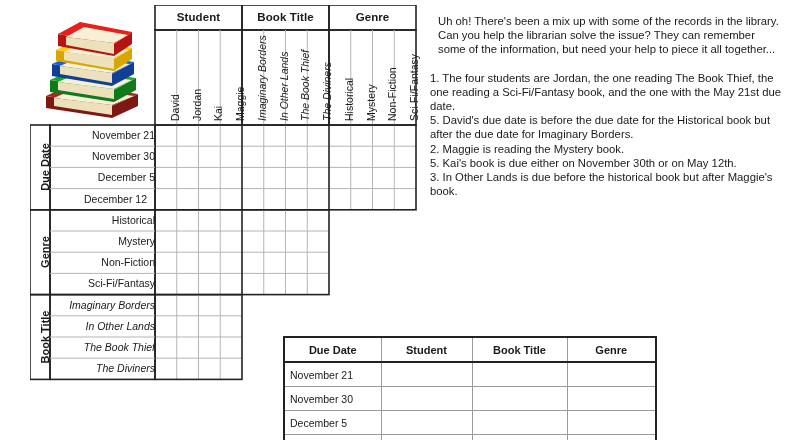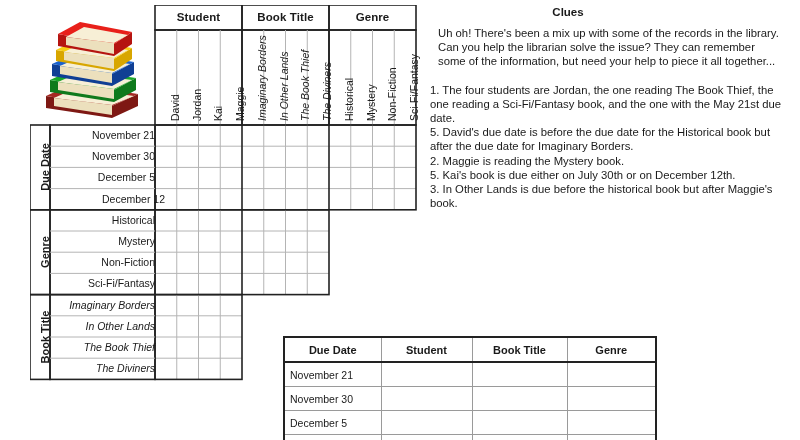--- a/index.html
+++ b/index.html
@@ -260,45 +260,44 @@
       <div class="col-label ital" style="left: 292.125px; top: 116px;">The Diviners</div>
       <div class="col-label" style="left: 313.875px; top: 116px;">Historical</div>
       <div class="col-label" style="left: 335.625px; top: 116px;">Mystery</div>
       <div class="col-label" style="left: 357.375px; top: 116px;">Non-Fiction</div>
       <div class="col-label" style="left: 379.125px; top: 116px;">Sci-Fi/Fantasy</div>
     </div>
   <div id="row-labels">
       <div class="row-label" style="left: 20px; width: 105px; top: 120px; height: 21.2px;">November 21</div>
       <div class="row-label" style="left: 20px; width: 105px; top: 141.2px; height: 21.2px;">November 30</div>
       <div class="row-label" style="left: 20px; width: 105px; top: 162.4px; height: 21.2px;">December 5</div>
-      <div class="row-label" style="left: 30px; width: 105px; top: 183.6px; height: 21.2px;">December 12</div>
+      <div class="row-label" style="left: 12px; width: 105px; top: 183.6px; height: 21.2px;">December 12</div>
       <div class="row-label" style="left: 20px; width: 105px; top: 204.8px; height: 21.2px;">Historical</div>
       <div class="row-label" style="left: 20px; width: 105px; top: 226px; height: 21.2px;">Mystery</div>
       <div class="row-label" style="left: 20px; width: 105px; top: 247.2px; height: 21.2px;">Non-Fiction</div>
       <div class="row-label" style="left: 20px; width: 105px; top: 268.4px; height: 21.2px;">Sci-Fi/Fantasy</div>
       <div class="row-label ital" style="left: 20px; width: 105px; top: 289.6px; height: 21.2px;">Imaginary Borders</div>
       <div class="row-label ital" style="left: 20px; width: 105px; top: 310.8px; height: 21.2px;">In Other Lands</div>
       <div class="row-label ital" style="left: 20px; width: 105px; top: 332px; height: 21.2px;">The Book Thief</div>
       <div class="row-label ital" style="left: 20px; width: 105px; top: 353.2px; height: 21.2px;">The Diviners</div>
     </div>
   <div id="sec-bands">
       <div class="sec-band" style="left: 15px; top: 162.4px; transform: rotate(-90deg) translate(-50%, -50%); transform-origin: 0px 0px;">Due Date</div>
       <div class="sec-band" style="left: 15px; top: 247.2px; transform: rotate(-90deg) translate(-50%, -50%); transform-origin: 0px 0px;">Genre</div>
       <div class="sec-band" style="left: 15px; top: 332px; transform: rotate(-90deg) translate(-50%, -50%); transform-origin: 0px 0px;">Book Title</div>
     </div>
 </div>
 
 <div id="clues-panel">
-  <div id="clues-title">Clues</div>
   <p id="clues-intro">Uh oh! There's been a mix up with some of the records in the library. Can you help the librarian solve the issue? They can remember some of the information, but need your help to piece it all together...</p>
   <ul id="clues-list">
       <li>1. The four students are Jordan, the one reading The Book Thief, the one reading a Sci-Fi/Fantasy book, and the one with the May 21st due date.</li>
       <li>5. David's due date is before the due date for the Historical book but after the due date for Imaginary Borders.</li>
       <li>2. Maggie is reading the Mystery book.</li>
-      <li>5. Kai's book is due either on July 30th or on December 12th.</li>
+      <li>5. Kai's book is due either on November 30th or on May 12th.</li>
       <li>3. In Other Lands is due before the historical book but after Maggie's book.</li>
     </ul>
 </div>
 
 <table id="answer-table">
   <colgroup>
     <col style="width:97px">
       <col style="width:91px">
       <col style="width:95px">
       <col style="width:89px">

